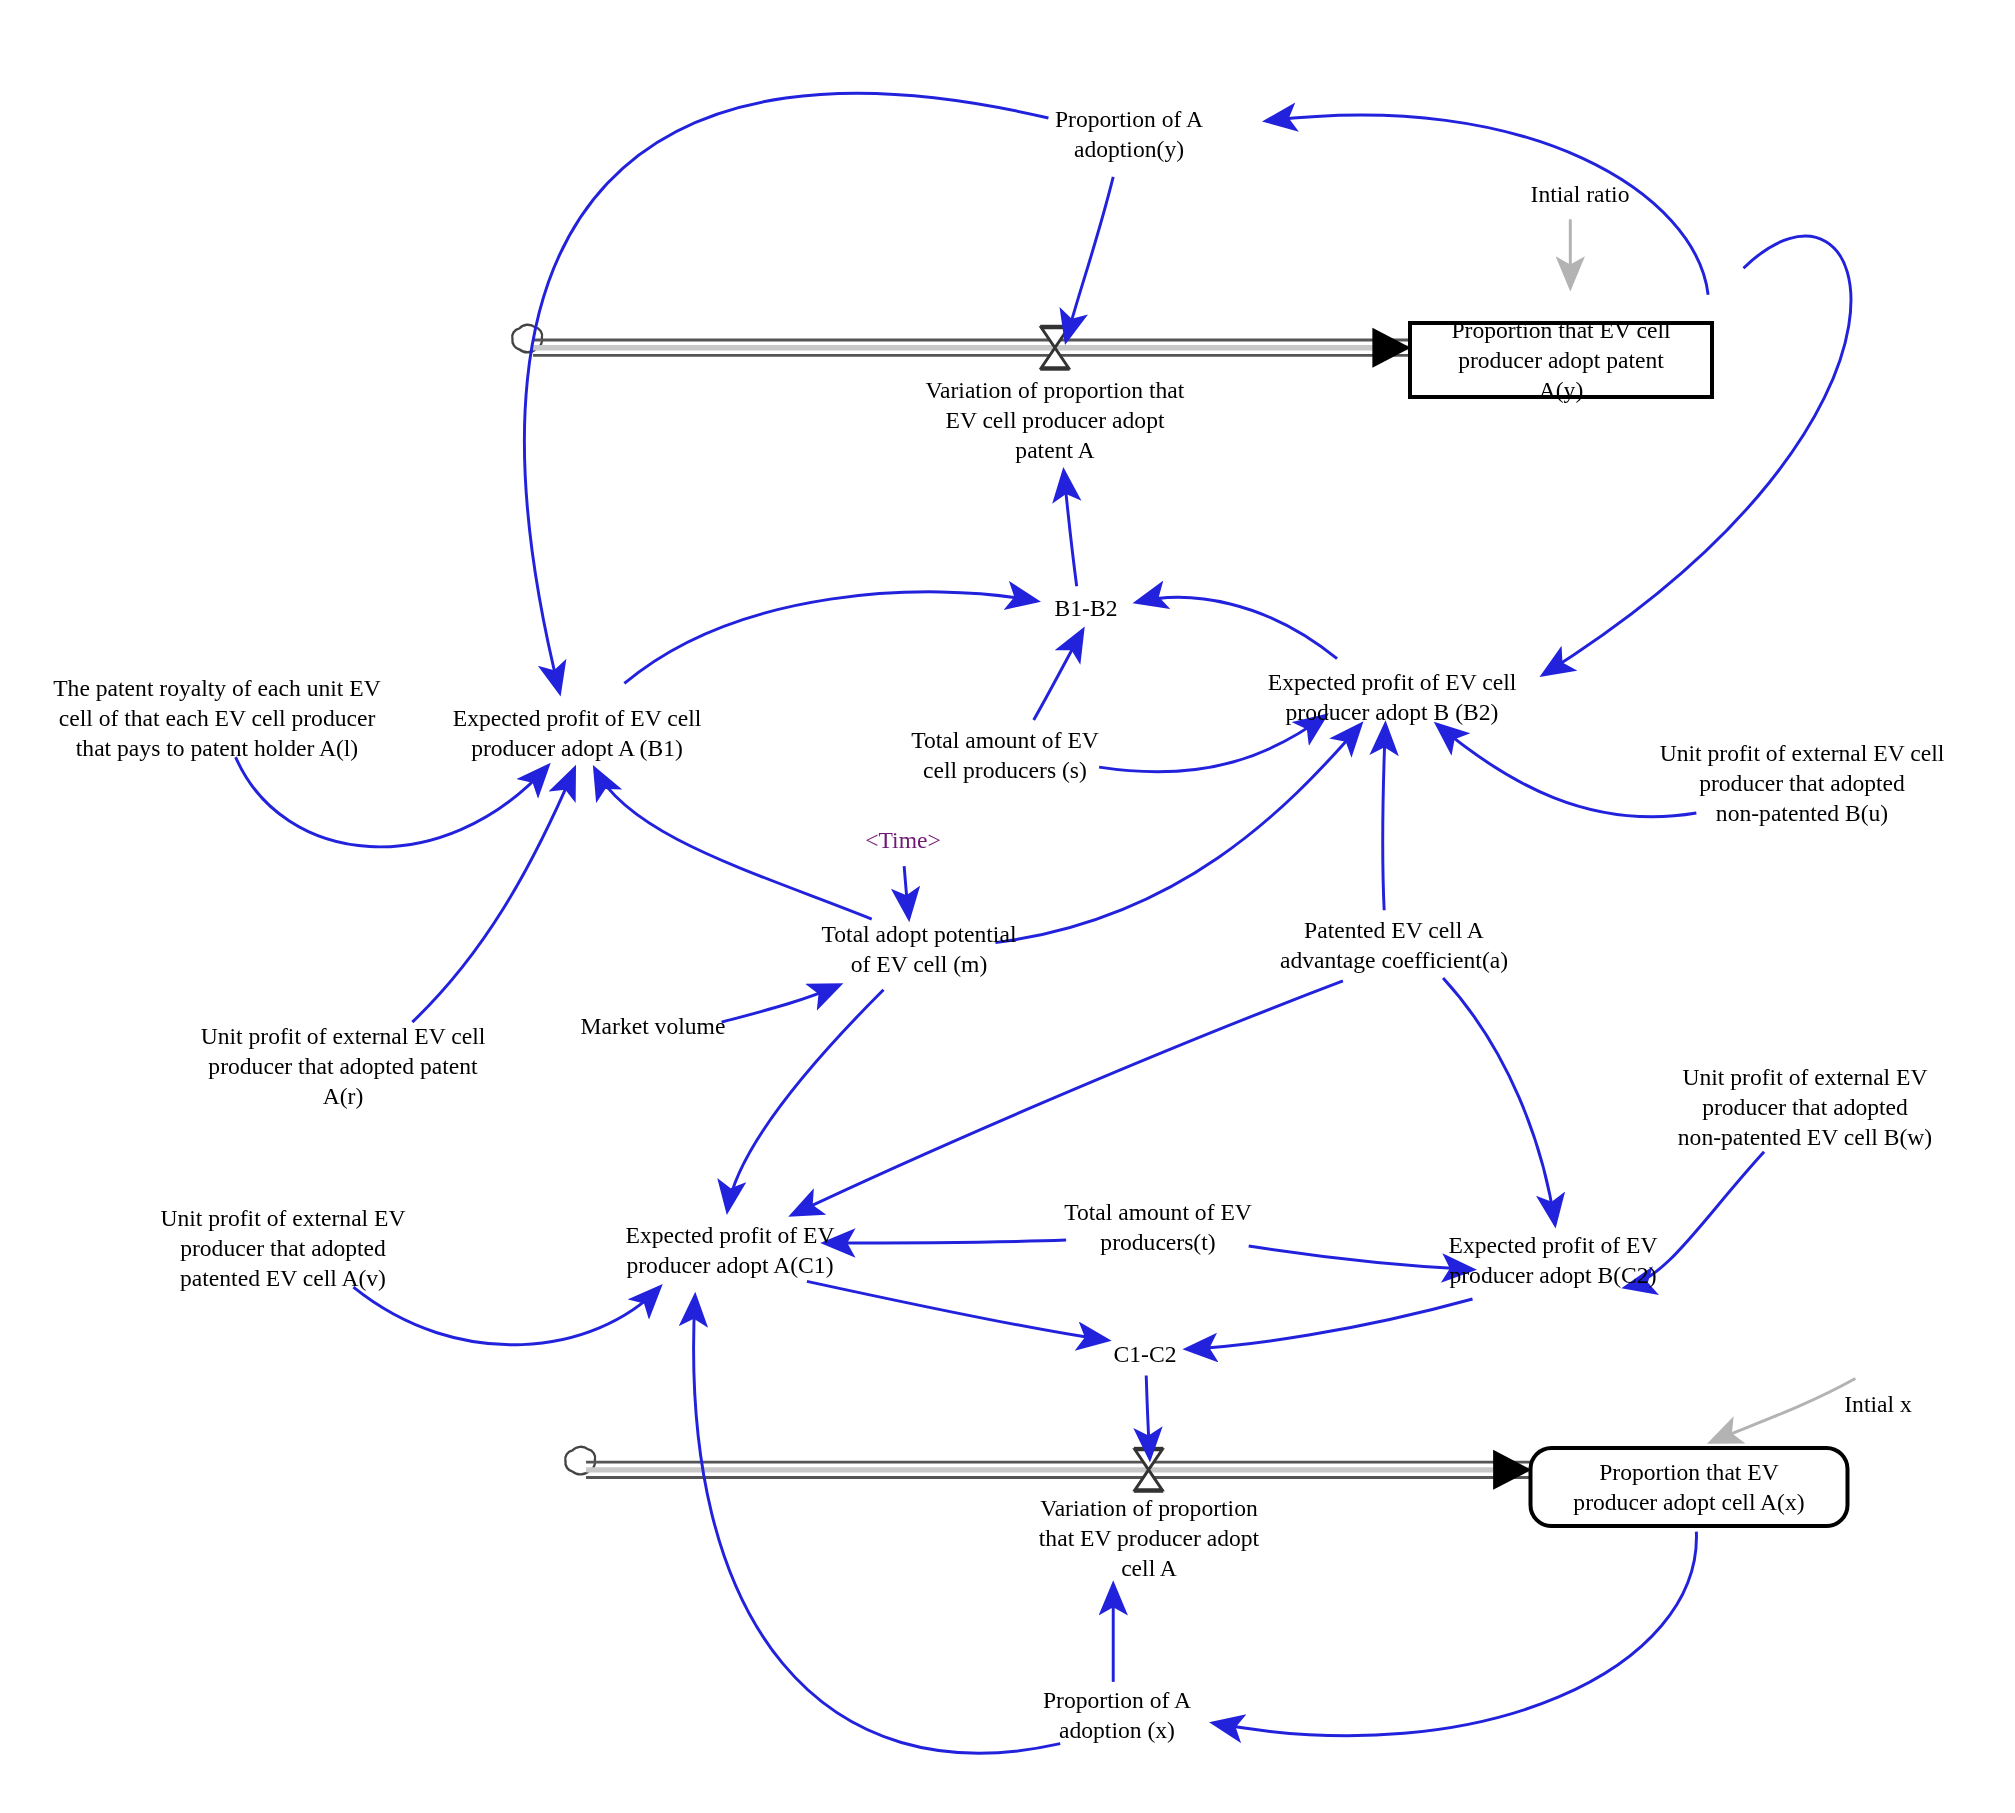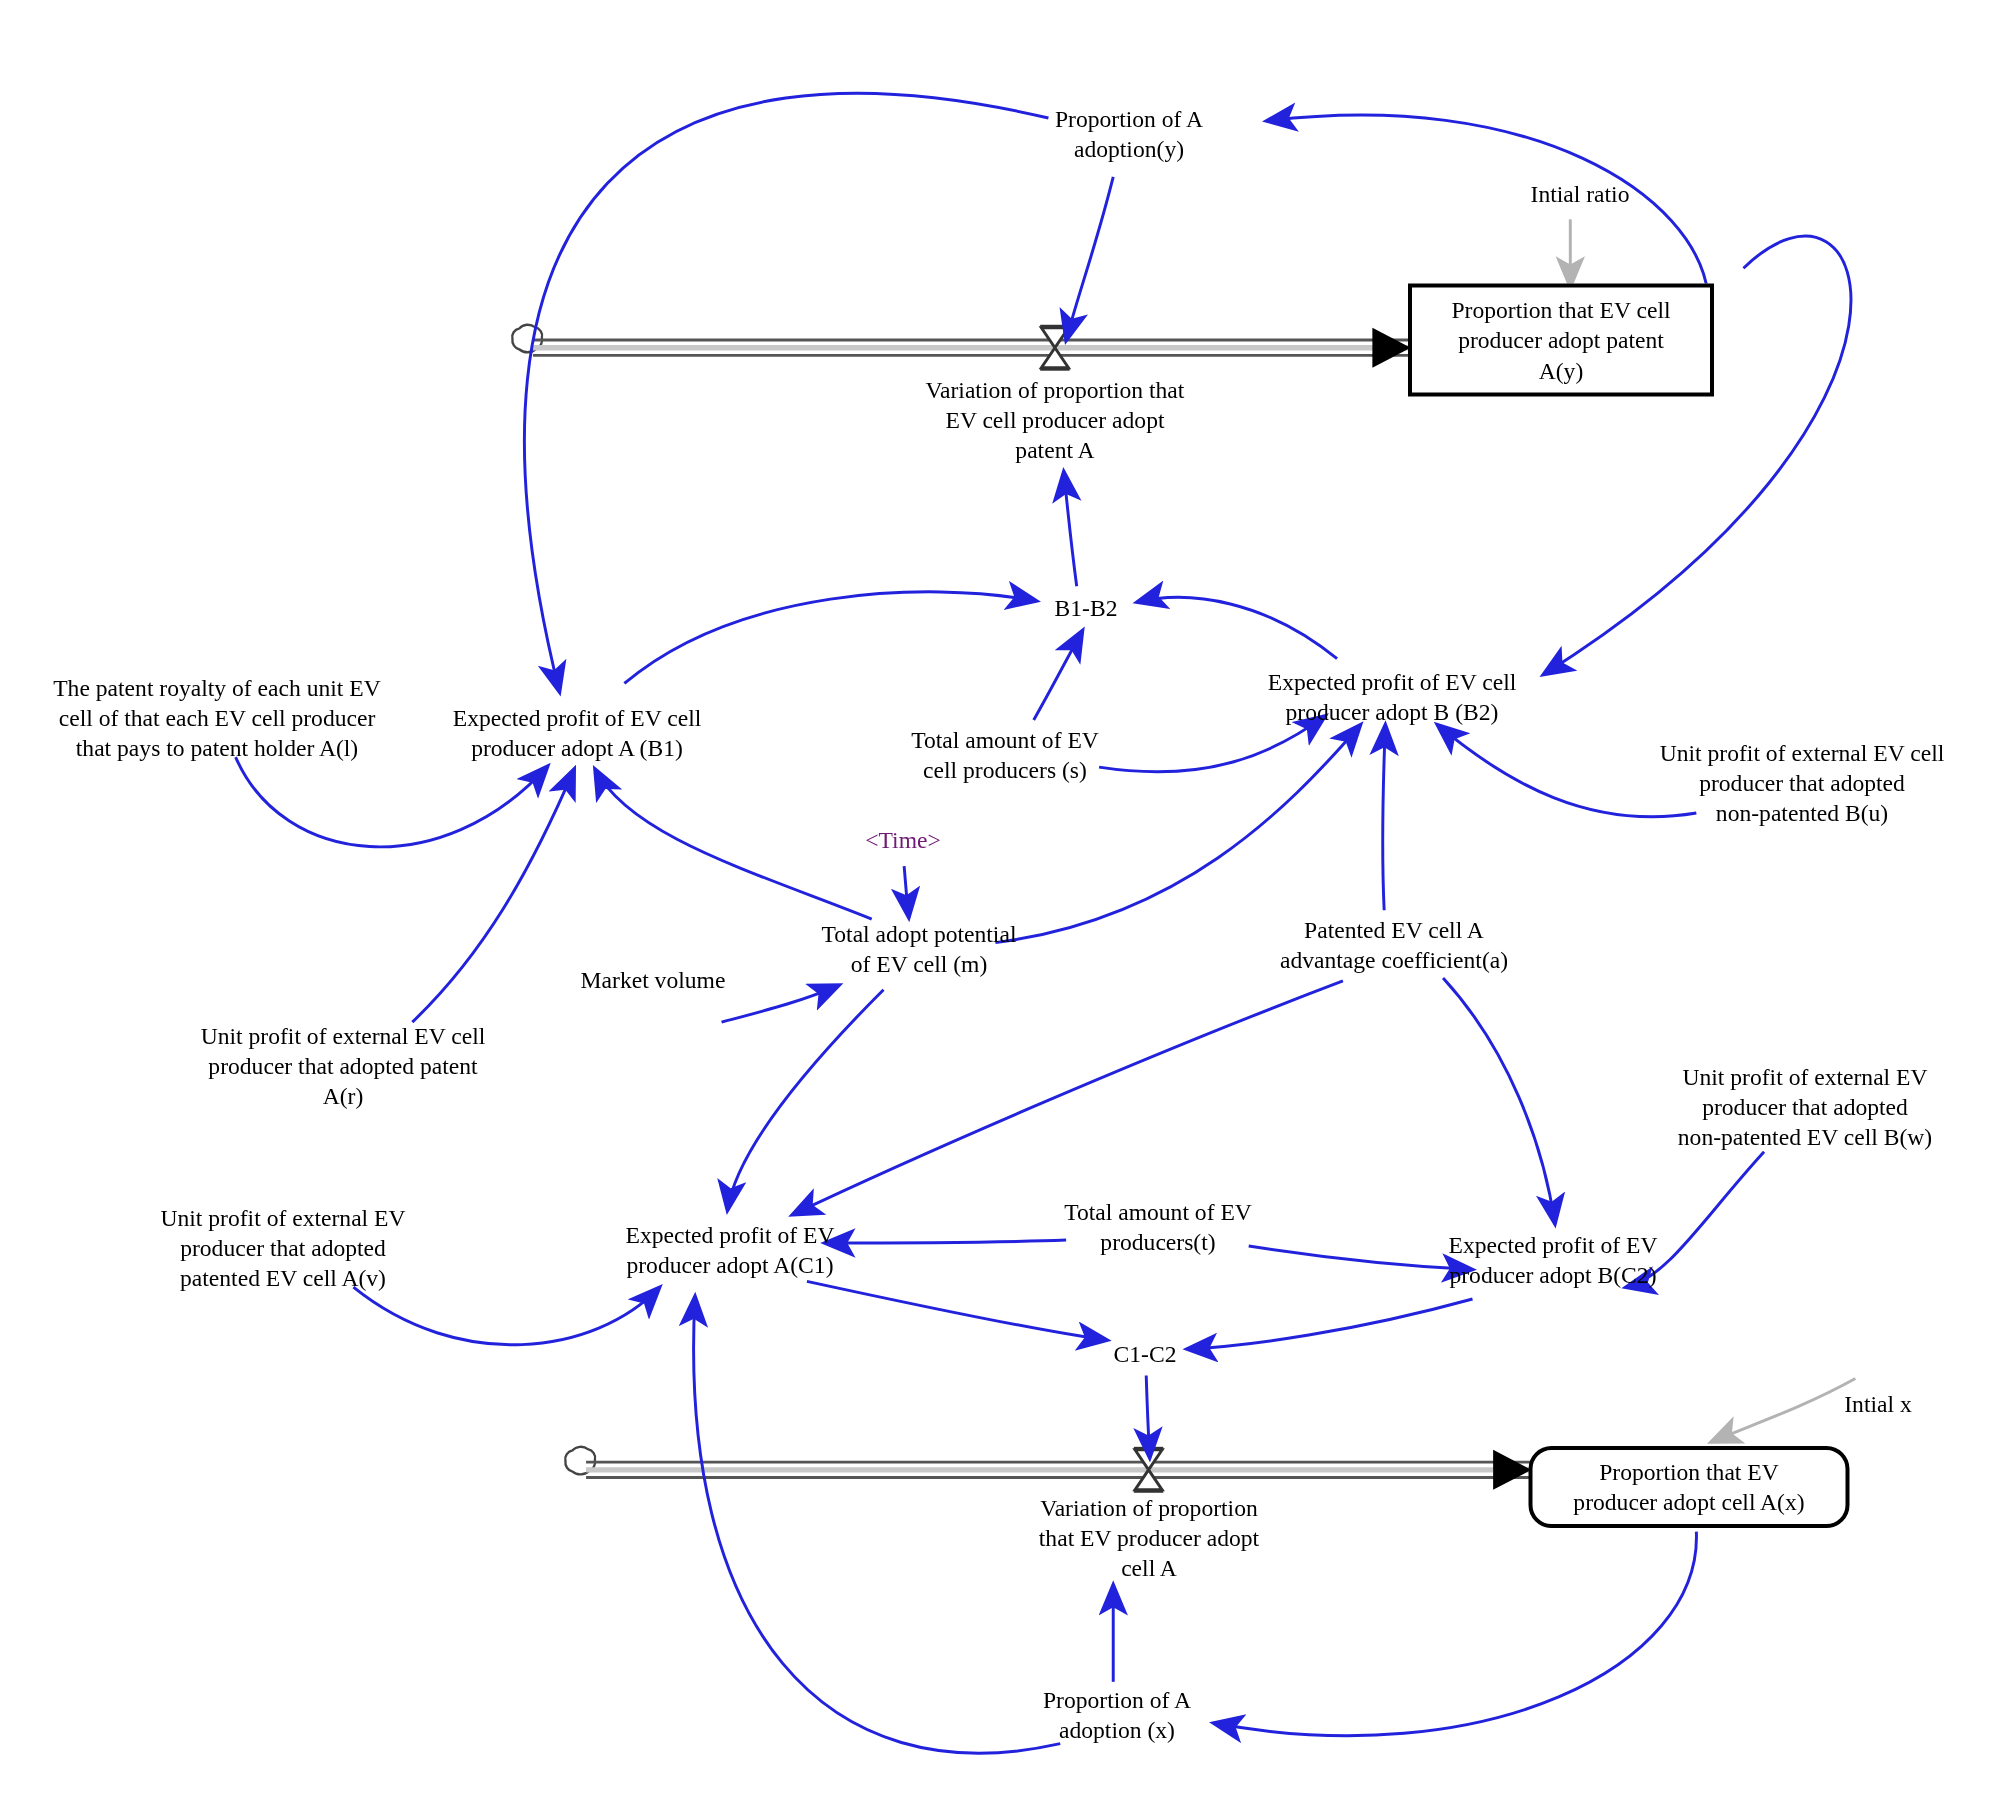--- a/index.html
+++ b/index.html
@@ -164,21 +164,21 @@
 
       <path d="M1890,2855 C1890,2780 1890,2730 1890,2690"></path>
 
       <path d="M2880,2600 C2890,2830 2520,3010 2060,2925"></path>
 
       <path d="M1800,2960 C1400,3050 1150,2760 1180,2200"></path>
 
     </g>
   </svg>
 
-  <div class="stock" style="left:1561px; top:340px; width:306px; height:113px;">Proportion that EV cell
+  <div class="stock" style="left:1561px; top:360px; width:306px; height:78px;">Proportion that EV cell
 producer adopt patent
 A(y)</div>
 
   <div class="stock" style="left:1689px; top:1487px; width:321px; height:82px;border-radius:23px;">Proportion that EV
 producer adopt cell A(x)</div>
 
   <div class="var" style="left:1129px; top:134px; width:247px;">Proportion of A
 adoption(y)</div>
 
   <div class="var" style="left:1580px; top:194px; width:200px;">Intial ratio</div>
@@ -204,21 +204,21 @@
 
   <div class="var" style="left:1802px; top:783px; width:401px;">Unit profit of external EV cell
 producer that adopted
 non-patented B(u)</div>
 
   <div class="var time" style="left:903px; top:840px; width:141px;">&lt;Time&gt;</div>
 
   <div class="var" style="left:919px; top:949px; width:295px;">Total adopt potential
 of EV cell (m)</div>
 
-  <div class="var" style="left:653px; top:980px; width:200px;">Market volume</div>
+  <div class="var" style="left:653px; top:1026px; width:200px;">Market volume</div>
 
   <div class="var" style="left:1394px; top:945px; width:306px;">Patented EV cell A
 advantage coefficient(a)</div>
 
   <div class="var" style="left:343px; top:1066px; width:389px;">Unit profit of external EV cell
 producer that adopted patent
 A(r)</div>
 
   <div class="var" style="left:1805px; top:1107px; width:377px;">Unit profit of external EV
 producer that adopted

